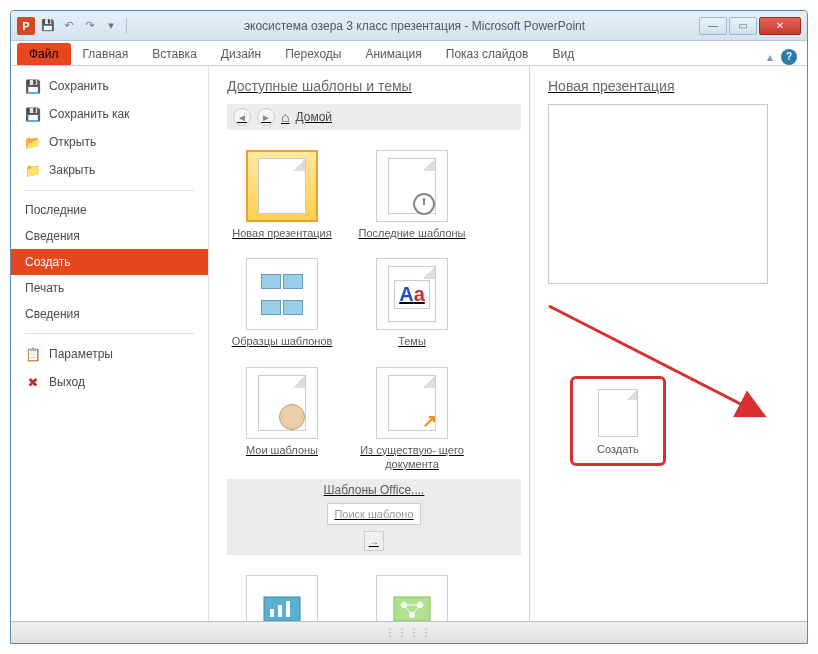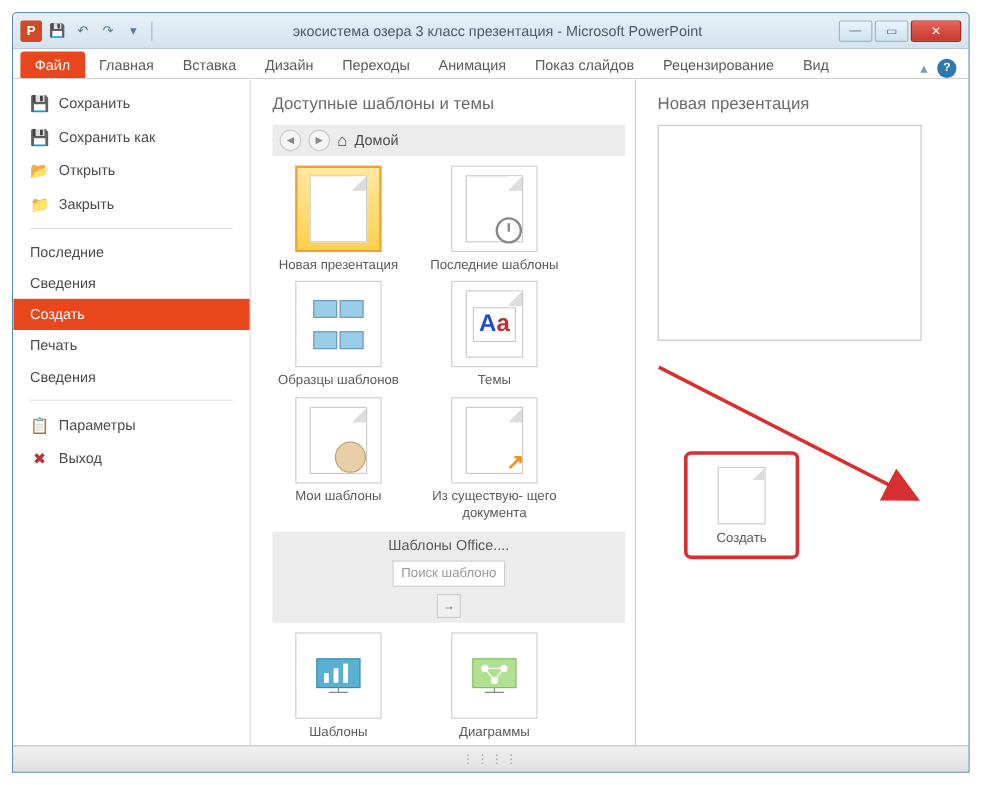--- a/index.html
+++ b/index.html
@@ -12,43 +12,43 @@
     .qat { display: flex; gap: 3px; align-items: center; }
     .qat-btn { width: 18px; height: 18px; display: flex; align-items: center; justify-content: center; color: #5a7a9a; font-size: 11px; }
     .qat-sep { width: 1px; height: 16px; background: #a5bfd5; margin: 0 3px; }
     .title-text { flex: 1; text-align: center; font-size: 12px; color: #4a5a6a; }
     .win-controls { display: flex; gap: 2px; }
     .win-btn { width: 28px; height: 18px; background: linear-gradient(#eaf3fb,#d0e2f0); border: 1px solid #9cb8d0; border-radius: 2px; font-size: 10px; display: flex; align-items: center; justify-content: center; color: #506a82; }
     .win-btn.close { background: linear-gradient(#e46357,#c73a2c); color: #fff; border-color: #a02a1e; width: 42px; }
     
     .ribbon-tabs { height: 25px; background: #fff; display: flex; align-items: flex-end; border-bottom: 1px solid #d0d0d0; padding-left: 6px; }
     .tab { padding: 4px 12px; font-size: 12px; color: #5a5a5a; cursor: pointer; margin-top: 39px; }
-    .tab.file { background: #e8461c; color: #ffffff; border-radius: 3px 3px 0 0; }
+    .tab.file { background: #e8461c; color: #000000; border-radius: 3px 3px 0 0; }
     .tab-right { margin-left: auto; display: flex; align-items: center; gap: 8px; padding-right: 10px; }
     .help-icon { width: 16px; height: 16px; background: #2a7ab0; color: #fff; border-radius: 50%; font-size: 10px; text-align: center; line-height: 16px; font-weight: bold; }
     
     .backstage { flex: 1; display: flex; background: #fff; overflow: hidden; }
     
     .sidebar { width: 198px; background: #fff; border-right: 1px solid #e0e0e0; padding: 6px 0; display: flex; flex-direction: column; }
     .side-item { padding: 6px 14px; font-size: 12px; color: #4a4a4a; display: flex; align-items: center; gap: 8px; cursor: pointer; }
     .side-item.selected { background: #e8461c; color: #fff; position: relative; }
     .side-item.selected::after { content: ''; position: absolute; right: -8px; top: 50%; margin-top: -8px; border: 8px solid transparent; border-left-color: #e8461c; }
     .side-sep { height: 1px; background: #e0e0e0; margin: 6px 14px; }
     .side-icon { width: 16px; height: 16px; display: inline-flex; align-items: center; justify-content: center; font-size: 13px; }
     
-    .main-area { flex: 1; display: flex; position: relative; }
+    .main-area { flex: 1; display: flex; position: relative; text-decoration: underline; }
     .templates-panel { width: 320px; padding: 12px 8px 0 18px; overflow-y: scroll; }
     .panel-title { font-size: 14px; color: #6a6a6a; margin-bottom: 10px; }
     .nav-row { background: #ececec; padding: 4px 6px; display: flex; align-items: center; gap: 6px; font-size: 12px; color: #4a4a4a; margin-bottom: 8px; }
     .nav-btn { width: 18px; height: 18px; border-radius: 50%; background: #f5f5f5; border: 1px solid #ccc; font-size: 10px; display: flex; align-items: center; justify-content: center; color: #888; }
     .home-icon { font-size: 14px; }
     
     .template-grid { display: flex; flex-wrap: wrap; gap: 6px 20px; }
     .template-item { width: 110px; text-align: center; cursor: pointer; }
-    .template-thumb { width: 72px; height: 72px; margin: 0 auto 4px; background: #fff; border: 1px solid #d0d0d0; display: flex; align-items: center; justify-content: center; position: relative; }
+    .template-thumb { width: 72px; height: 72px; margin: 12px auto 4px; background: #fff; border: 1px solid #d0d0d0; display: flex; align-items: center; justify-content: center; position: relative; }
     .template-item.selected .template-thumb { border: 2px solid #f0a030; background: linear-gradient(#ffe9a0,#ffd050); padding: 8px; }
     .doc-icon { width: 48px; height: 56px; background: #fff; border: 1px solid #ccc; position: relative; }
     .doc-icon::before { content: ''; position: absolute; top: 0; right: 0; width: 12px; height: 12px; background: linear-gradient(135deg, #fff 50%, #ddd 50%); }
     .clock-badge { position: absolute; bottom: 6px; right: 12px; width: 22px; height: 22px; border: 2px solid #888; border-radius: 50%; background: #fff; }
     .clock-badge::after { content: ''; position: absolute; top: 3px; left: 8px; width: 2px; height: 7px; background: #888; }
     .template-label { font-size: 11px; color: #5a5a5a; line-height: 1.3; }
     
     .samples-thumb { display: flex; flex-wrap: wrap; gap: 2px; padding: 10px; }
     .mini-slide { width: 20px; height: 15px; background: #9acde8; border: 1px solid #6a9cc0; }
     .themes-thumb { display: flex; align-items: center; justify-content: center; font-size: 20px; }
@@ -104,21 +104,20 @@
   </div>
 
   <div class="ribbon-tabs">
     <div class="tab file">Файл</div>
     <div class="tab">Главная</div>
     <div class="tab">Вставка</div>
     <div class="tab">Дизайн</div>
     <div class="tab">Переходы</div>
     <div class="tab">Анимация</div>
     <div class="tab">Показ слайдов</div>
-    <div class="tab">Рецензирование</div>
     <div class="tab">Вид</div>
     <div class="tab-right">
       <span style="color:#7a9ab8;font-size:12px;">▴</span>
       <div class="help-icon">?</div>
     </div>
   </div>
 
   <div class="backstage">
 
     <div class="sidebar">

